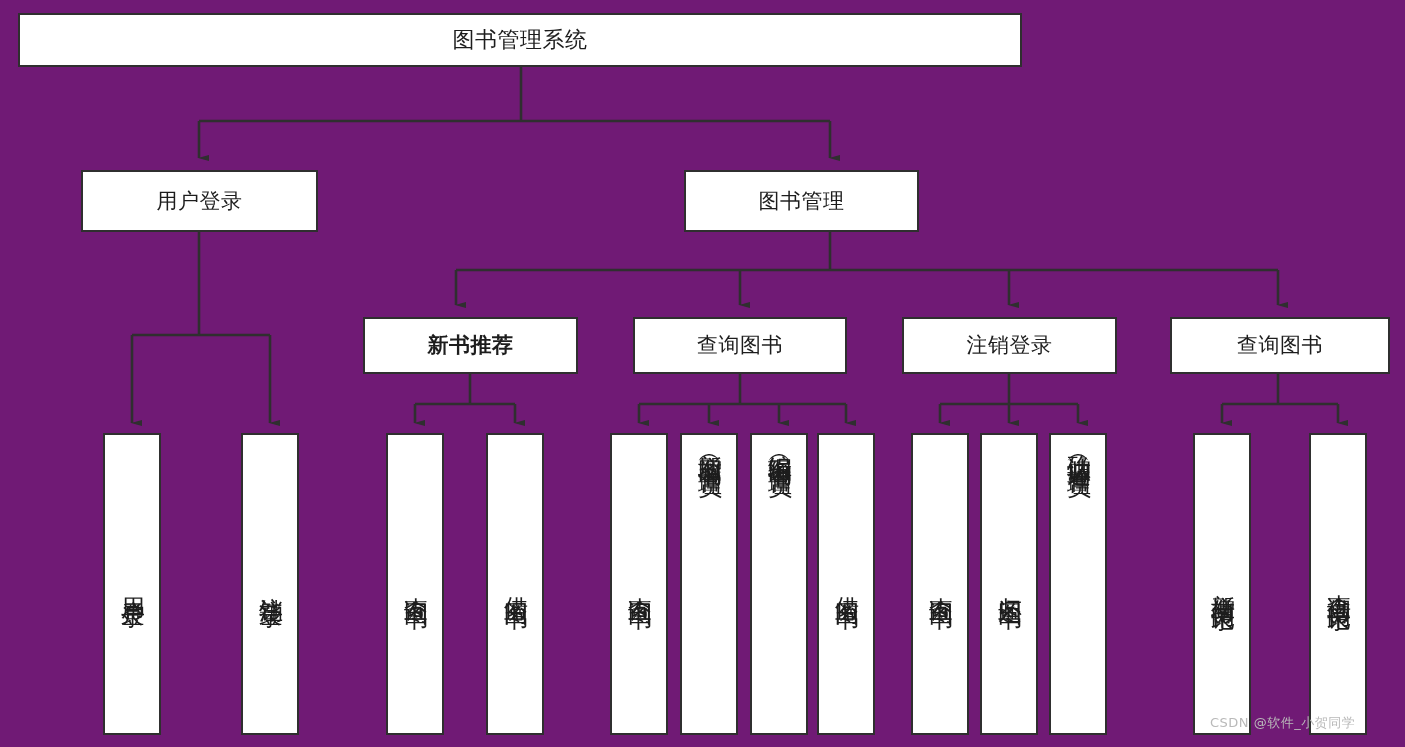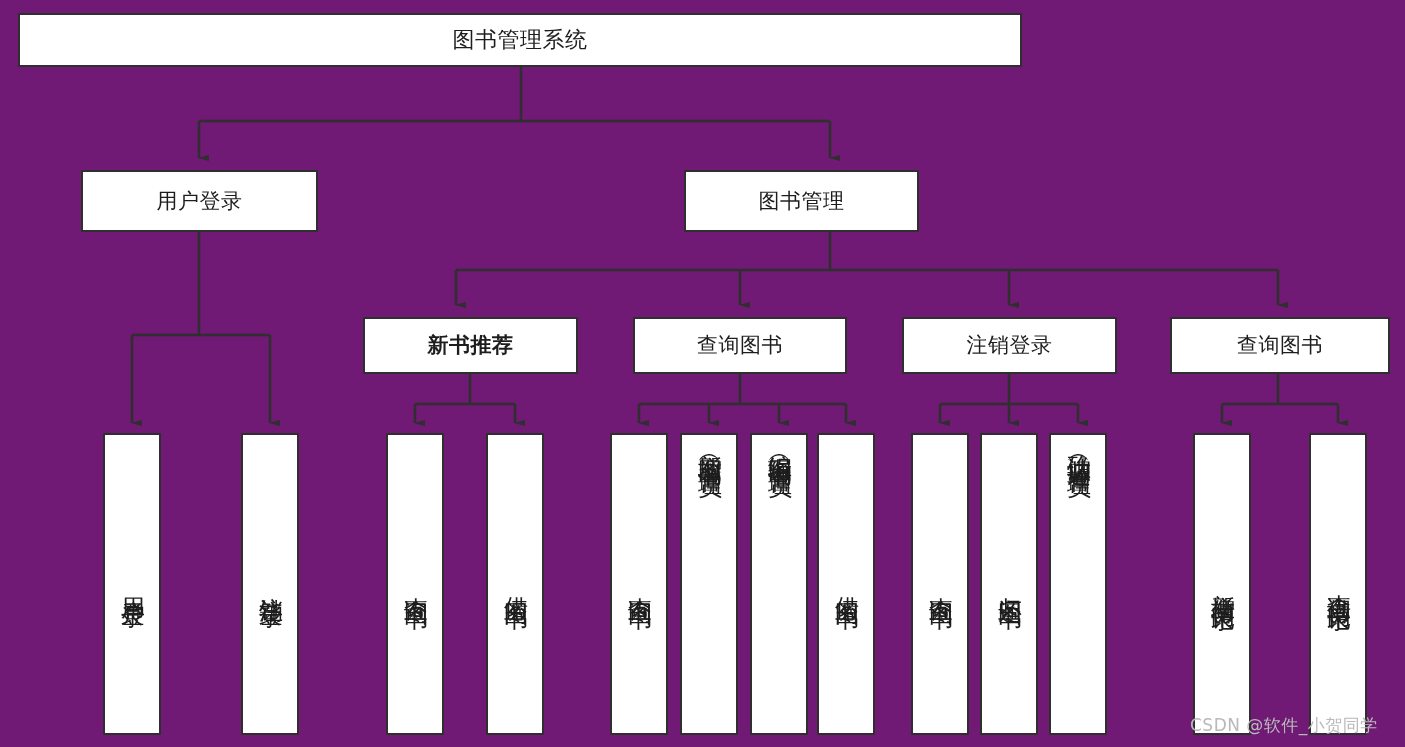--- a/index.html
+++ b/index.html
@@ -59,23 +59,24 @@
     white-space: nowrap;
     display: block;
   }
   
   .node.v.center {
     align-items: center;
   }
   .watermark {
     position: absolute;
     color: #b9b9b9;
-    font-size: 17px;
+    font-size: 13px;
     white-space: nowrap;
     letter-spacing: 0.5px;
+    margin-left: 20px;
   }
 </style>
 </head>
 <body>
 
 <div id="canvas">
 
   <svg id="wires" viewBox="0 0 1405 747">
     <defs>
       <marker id="arrow" markerWidth="10" markerHeight="12" refX="3" refY="10" orient="auto" markerUnits="userSpaceOnUse">

